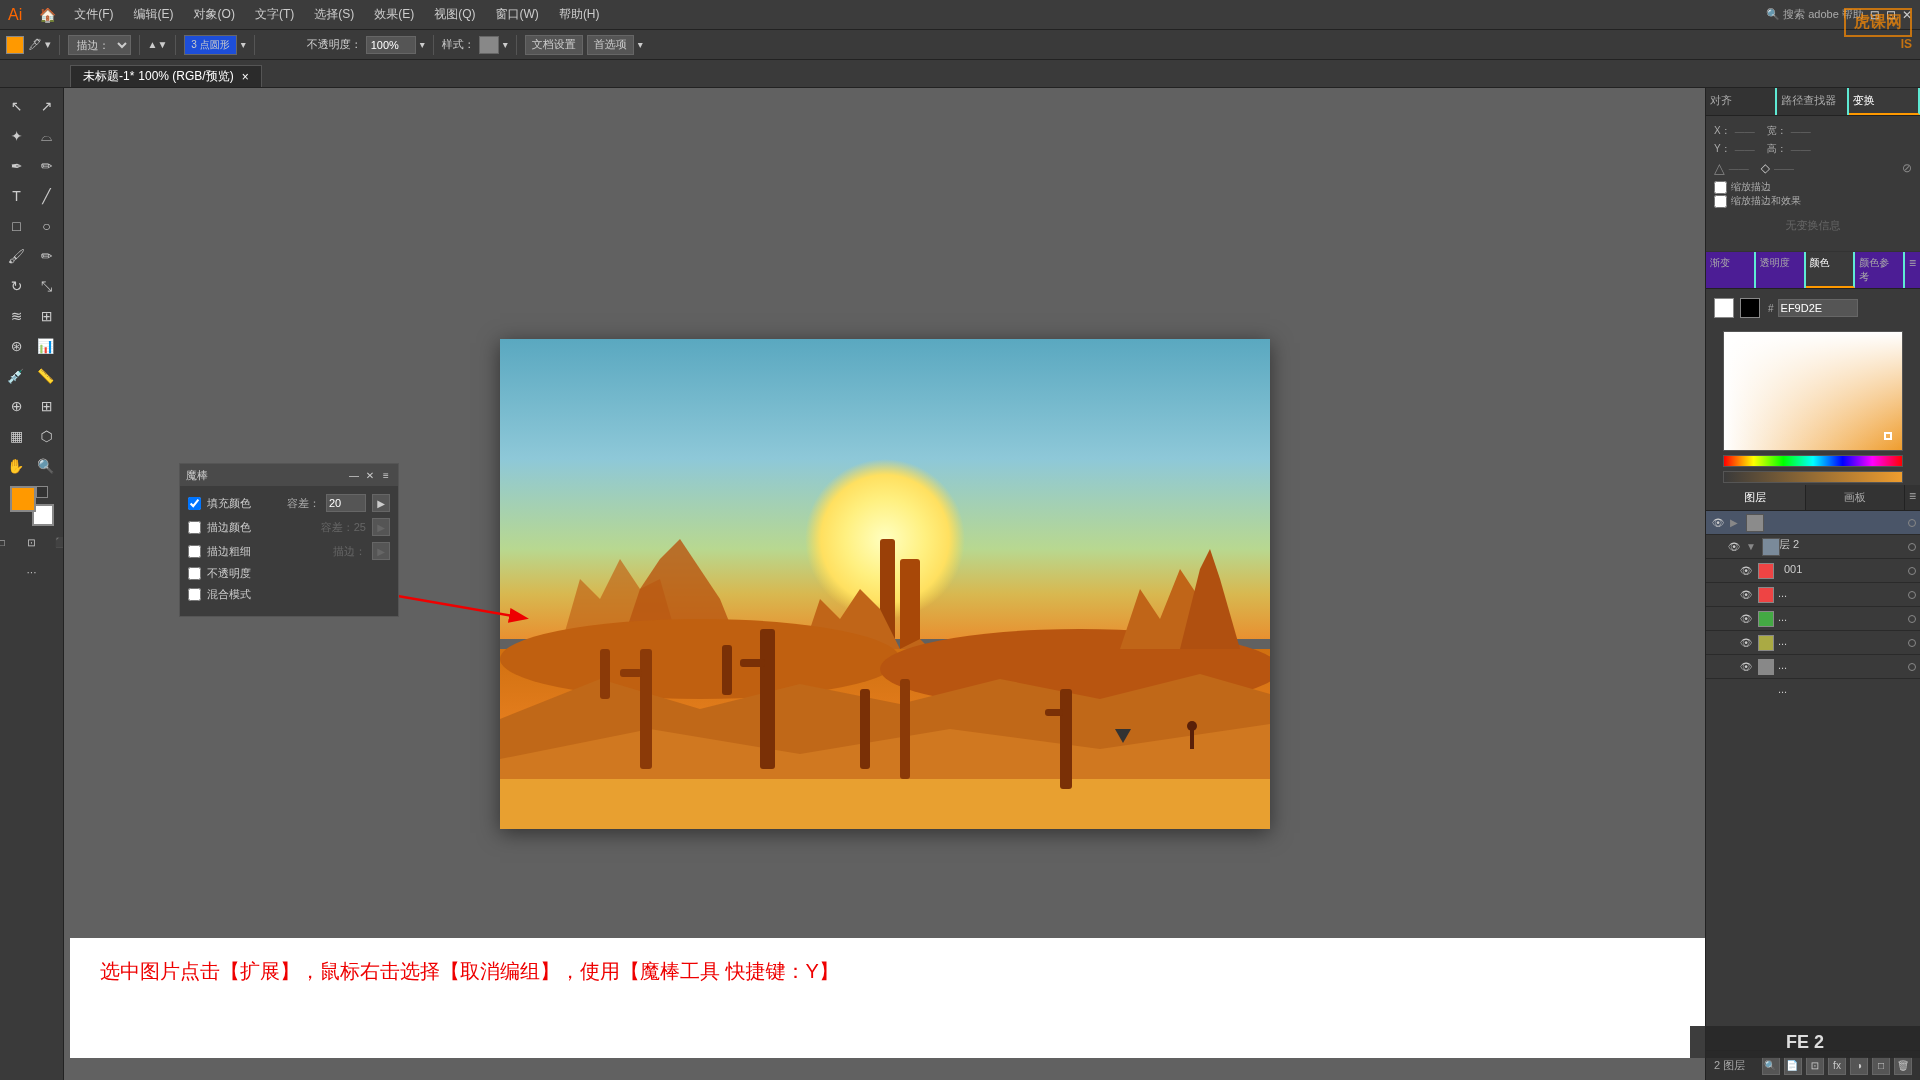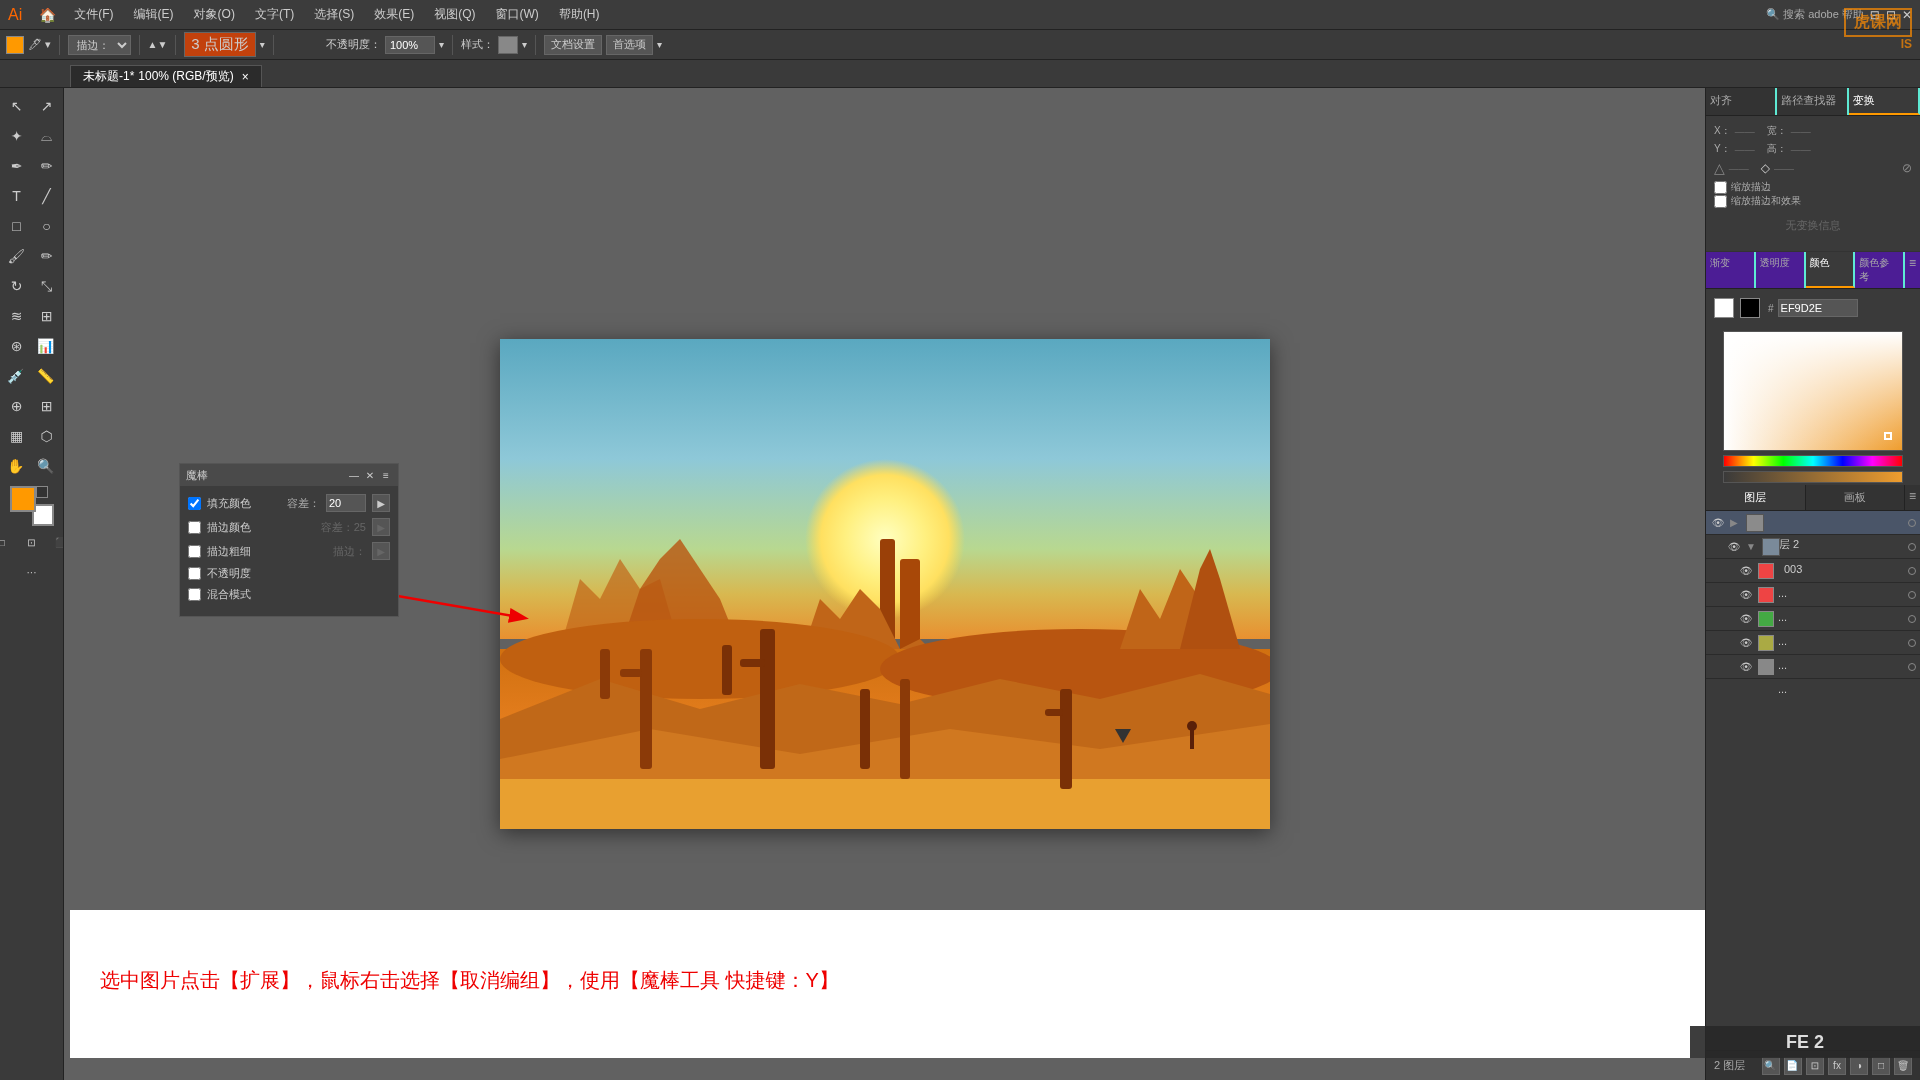--- a/index.html
+++ b/index.html
@@ -100,21 +100,21 @@
     .layer-expand { width: 12px; font-size: 10px; color: #888; cursor: pointer; }
     .layer-thumb { width: 18px; height: 18px; border: 1px solid #555; background: #fff; flex-shrink: 0; }
     .layer-name { font-size: 11px; color: #ccc; flex: 1; margin-top: 44px; }
     .layer-dot { width: 8px; height: 8px; border-radius: 50%; border: 1px solid #888; }
     .layer-color-box { width: 16px; height: 16px; border: 1px solid #888; }
     .layers-bottom { height: 30px; background: #333; display: flex; align-items: center; justify-content: space-between; padding: 0 8px; font-size: 11px; color: #aaa; border-top: 1px solid #222; }
     .layers-bottom-btns { display: flex; gap: 4px; }
     .layers-bottom-btn { width: 18px; height: 18px; background: #555; border: 1px solid #666; color: #ccc; font-size: 10px; cursor: pointer; display: flex; align-items: center; justify-content: center; }
 
     
-    #instruction-area { position: absolute; bottom: 22px; left: 70px; right: 215px; height: 148px; background: #fff; display: flex; flex-direction: column; justify-content: center; padding: 20px 30px; z-index: 10; }
+    #instruction-area { position: absolute; bottom: 22px; left: 70px; right: 215px; height: 120px; background: #fff; display: flex; flex-direction: column; padding: 20px 30px; z-index: 10; }
 
     
     #watermark { position: absolute; top: 8px; right: 8px; color: rgba(255,140,0,0.7); font-size: 20px; font-weight: bold; z-index: 200; }
 
     
     .no-status { font-size: 11px; color: #666; text-align: center; padding: 10px; }
   </style>
 </head>
 <body>
 
@@ -141,21 +141,21 @@
 <div id="toolbar">
   <div class="color-box"></div>
   <span style="font-size:11px; color:#ccc;">🖊 ▾</span>
   <span class="separator"></span>
   <select class="tool-select">
     <option>描边：</option>
   </select>
   <span class="separator"></span>
   <span style="font-size:10px; color:#ccc;">▲▼</span>
   <span class="separator"></span>
-  <span style="font-size:15px; color:#ccc; background:#c2410c; padding:2px 6px; border:1px solid #666;">3 点圆形</span>
+  <span style="font-size:10px; color:#ccc; background:#1d4ed8; padding:2px 6px; border:1px solid #666;">3 点圆形</span>
   <span style="font-size:10px; color:#ccc;">▾</span>
   <span class="separator"></span>
   <span style="font-size:11px; color:#ccc;margin-left:44px;">不透明度：</span>
   <span style="font-size:11px; color:#fff; background:#555; padding:2px 4px; border:1px solid #666; width:50px; display:inline-block;">100%</span>
   <span style="font-size:10px; color:#ccc;">▾</span>
   <span class="separator"></span>
   <span style="font-size:11px; color:#ccc;">样式：</span>
   <div style="width:20px; height:18px; background:#888; border:1px solid #666;"></div>
   <span style="font-size:10px; color:#ccc;">▾</span>
   <span class="separator"></span>
@@ -462,21 +462,21 @@
           <span class="layer-expand">▶</span>
           <div class="layer-thumb" style="background:#8b8b8b;"></div>
           <span class="layer-name">图层 2</span>
           <div class="layer-dot"></div>
         </div>
 
         <div class="layer-item" style="padding-left:20px;">
           <div class="layer-eye">👁</div>
           <span class="layer-expand">▼</span>
           <div class="layer-thumb" style="background:#7a8a9a;"></div>
-          <span class="layer-name">003</span>
+          <span class="layer-name">001</span>
           <div class="layer-dot"></div>
         </div>
 
         <div class="layer-item" style="padding-left:32px;">
           <div class="layer-eye">👁</div>
           <div class="layer-color-box" style="background:#e44;"></div>
           <span class="layer-name">...</span>
           <div class="layer-dot"></div>
         </div>
         <div class="layer-item" style="padding-left:32px;">

